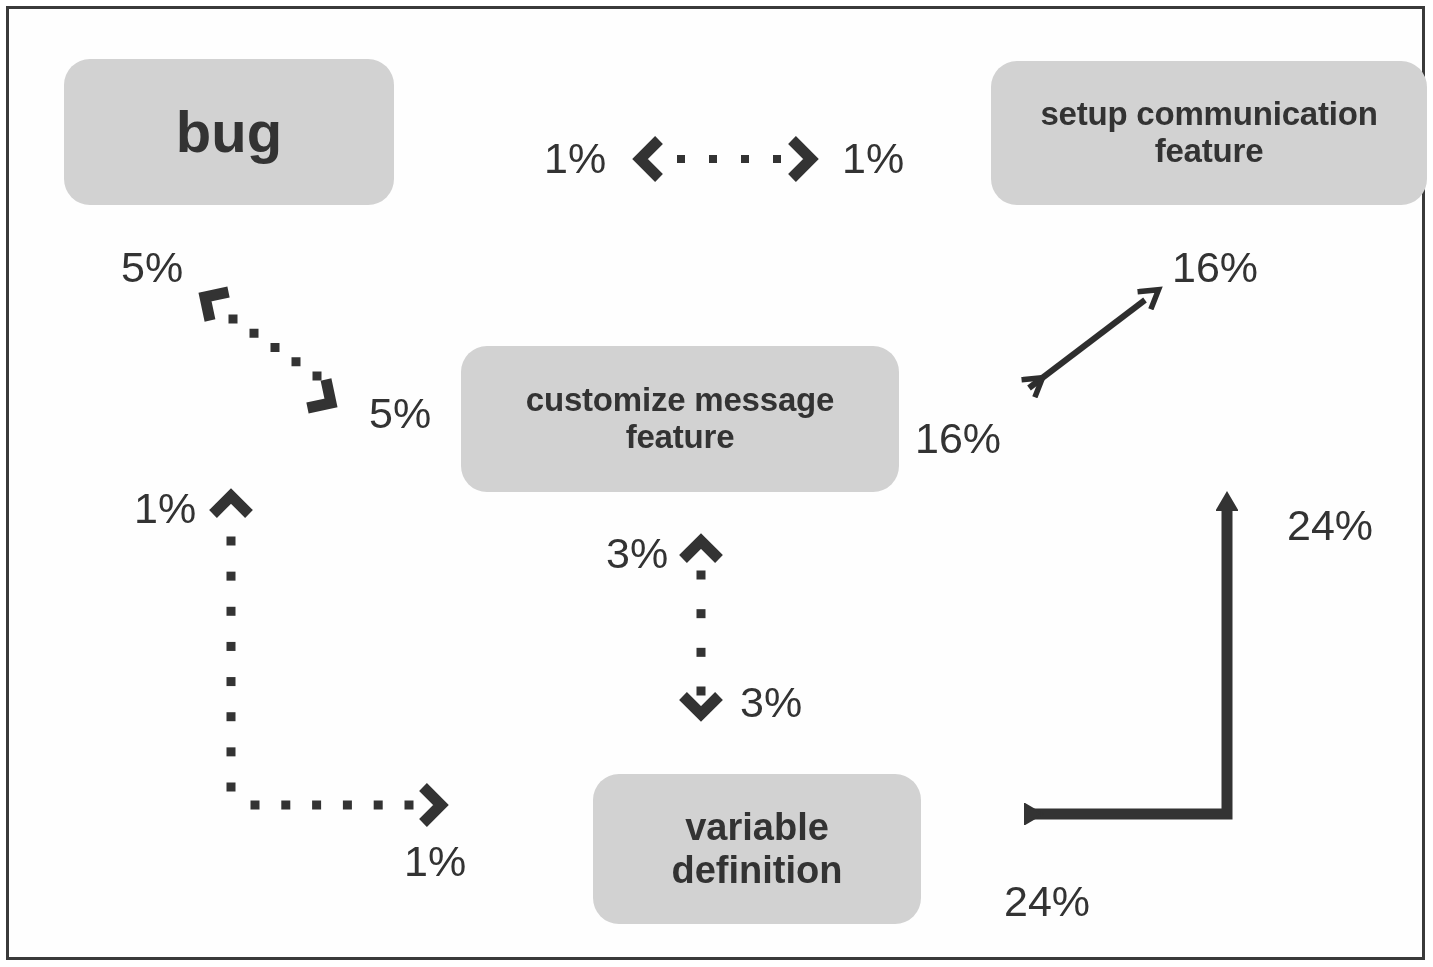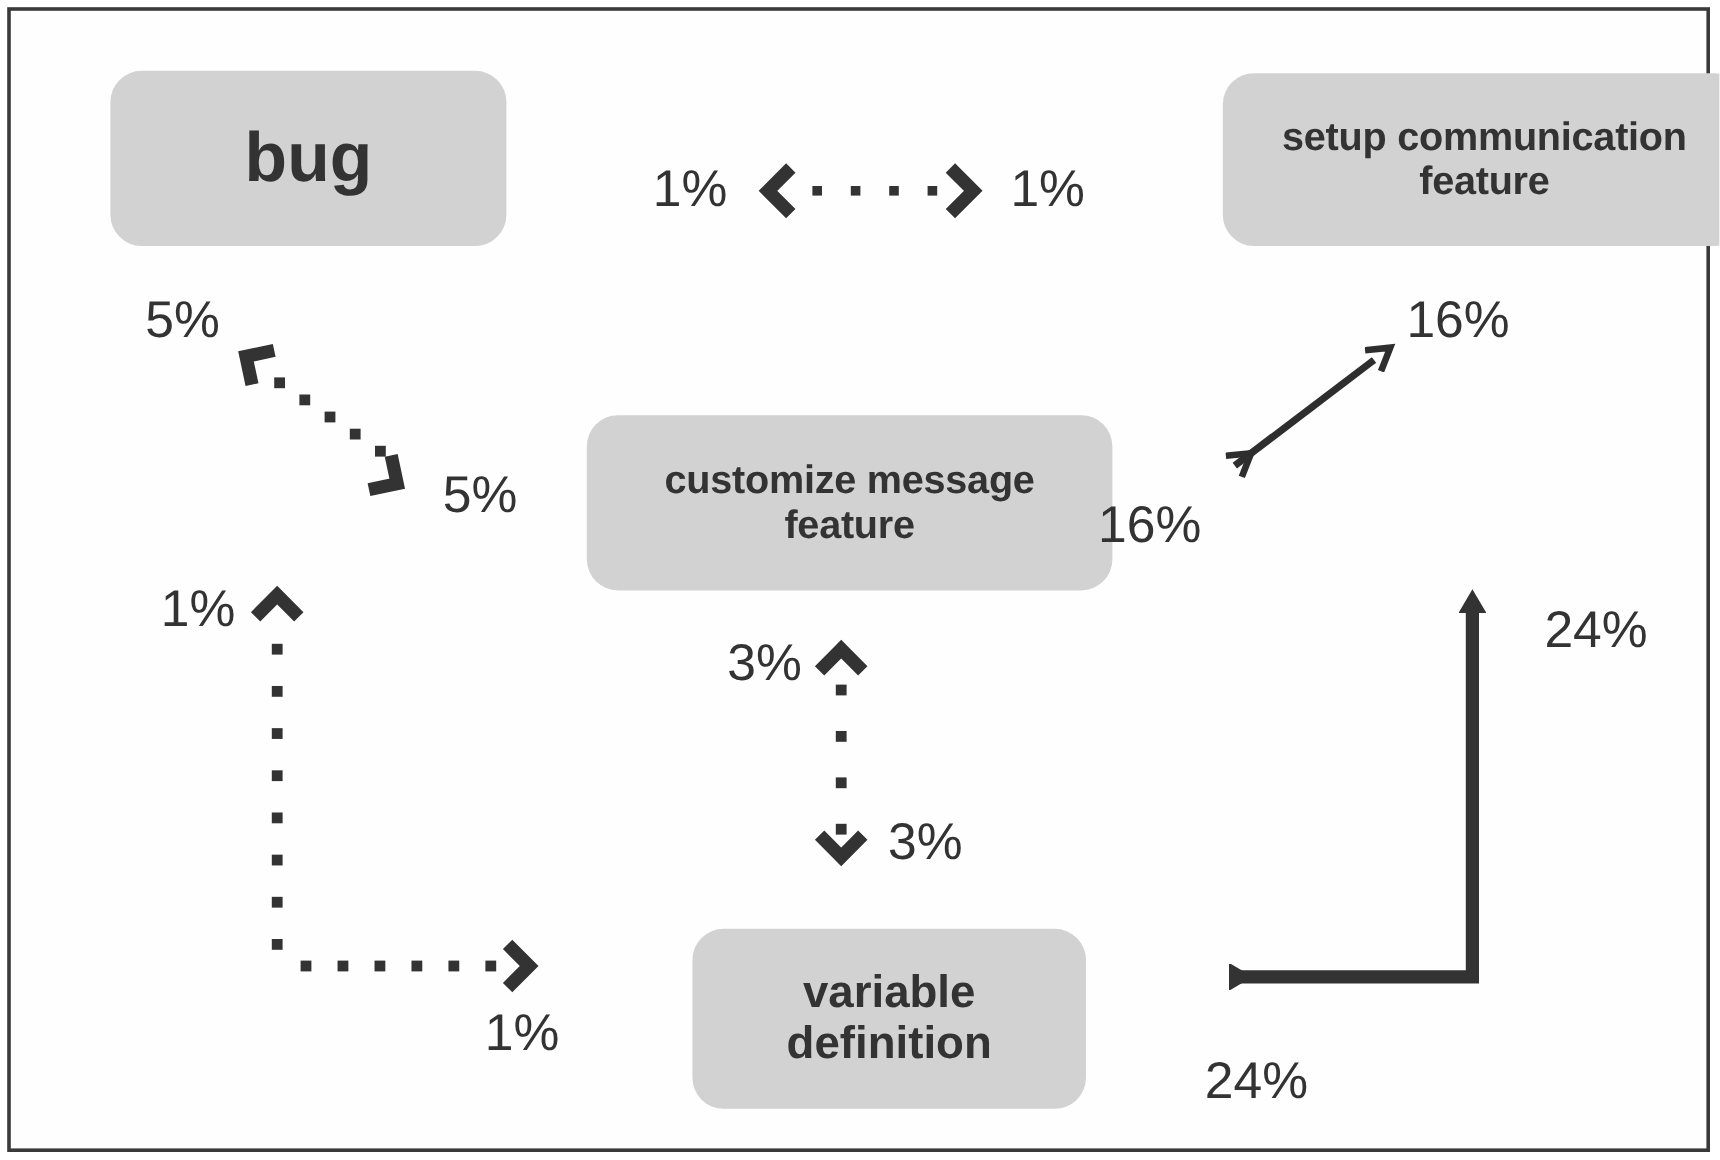--- a/index.html
+++ b/index.html
@@ -34,38 +34,37 @@
     display: flex;
     align-items: center;
     justify-content: center;
     text-align: center;
     color: #333333;
     font-weight: bold;
     font-family: "Liberation Sans", sans-serif;
     line-height: 1.12;
     padding: 0 10px;
     box-sizing: border-box;
-    margin-left: 28px;
   }
   .node-bug {
     left: 55px; top: 50px; width: 330px; height: 146px;
     font-size: 58px;
   }
   .node-setup {
     left: 982px; top: 52px; width: 436px; height: 144px;
     font-size: 33px;
     letter-spacing: -0.2px;
   }
   .node-customize {
     left: 452px; top: 337px; width: 438px; height: 146px;
     font-size: 33px;
     letter-spacing: -0.2px;
   }
   .node-variable {
-    left: 540px; top: 765px; width: 328px; height: 150px;
+    left: 584px; top: 765px; width: 328px; height: 150px;
     font-size: 38px;
   }
   .pct {
     position: absolute;
     color: #333333;
     font-family: "Liberation Sans", sans-serif;
     font-weight: 400;
     font-size: 43px;
     white-space: nowrap;
     line-height: 1;

